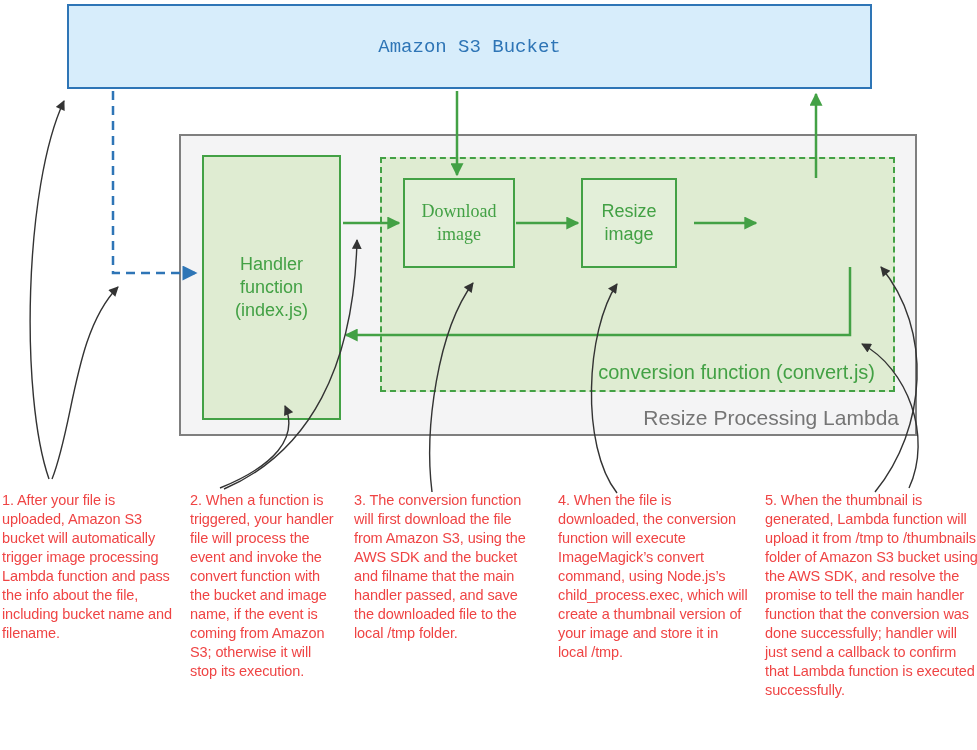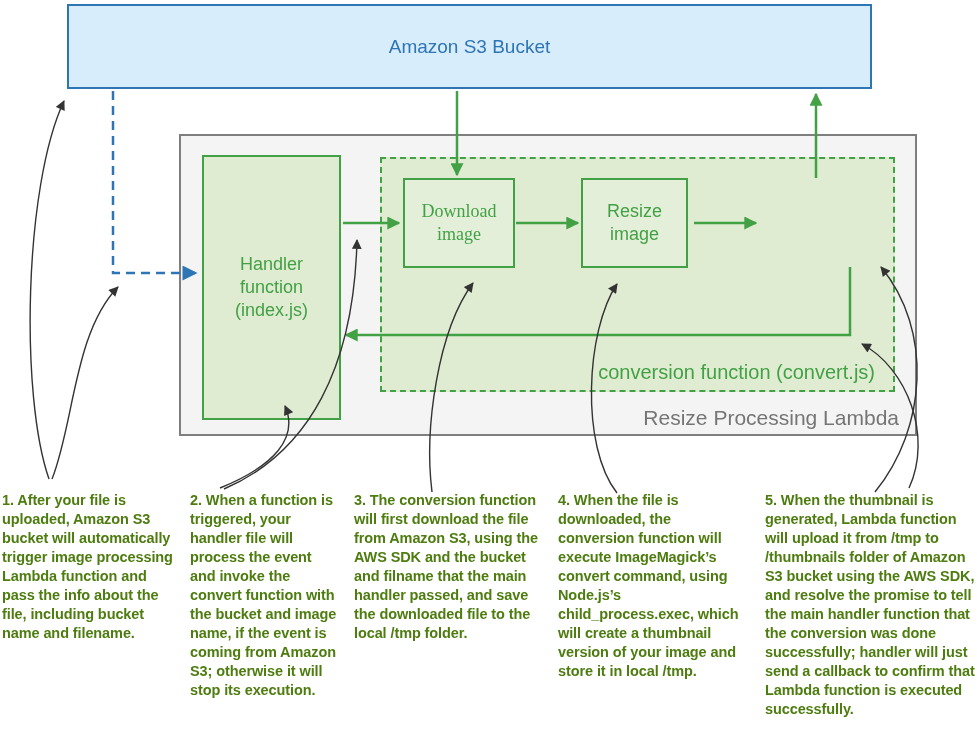--- a/index.html
+++ b/index.html
@@ -12,21 +12,21 @@
     background: #ffffff;
   }
   .box { position: absolute; box-sizing: border-box; }
 
   
   #s3-box {
     left: 67px; top: 4px; width: 805px; height: 85px;
     background: #d7edfb; border: 2px solid #2e75b6;
     display: flex; align-items: center; justify-content: center;
   }
-  #s3-box .lbl { color: #2e75b6; font-size: 19px; }
+  #s3-box .lbl { color: #2e75b6; font-size: 19px; font-family: Liberation Mono, monospace; }
 
   
   #lambda-box {
     left: 179px; top: 134px; width: 738px; height: 302px;
     background: #f4f4f5; border: 2px solid #7f7f7f;
   }
   #lambda-label {
     position: absolute; top: 406px; right: 78px;
     color: #757575; font-size: 21px;
   }
@@ -48,39 +48,39 @@
     color: #43a145; font-size: 20px;
   }
 
   
   .step {
     top: 178px; height: 90px;
     background: #e3efd9; border: 2px solid #43a145;
     display: flex; align-items: center; justify-content: center;
   }
   #step-download { left: 403px; width: 112px; font-family: Liberation Serif, serif; }
-  #step-resize   { left: 581px; width: 107px; }
+  #step-resize   { left: 581px; width: 96px; }
   #step-upload   { left: 760px; width: 113px; }
 
   .green-lbl {
     color: #43a145; font-size: 18px; line-height: 1.28;
     text-align: center; white-space: pre-line;
   }
 
   
   #arrows {
     position: absolute; left: 0; top: 0; width: 977px; height: 750px;
     pointer-events: none; z-index: 5;
   }
 
   
   .annotation {
     position: absolute; top: 491px;
-    color: #4d7c0f; font-size: 14.5px; line-height: 19px;
-    font-weight: bold; letter-spacing: -0.1px;
+    color: #ef4444; font-size: 14.5px; line-height: 19px;
+    font-weight: normal; letter-spacing: -0.1px;
   }
   #annotation-1 { left: 2px;   width: 174px; }
   #annotation-2 { left: 190px; width: 150px; }
   #annotation-3 { left: 354px; width: 184px; }
   #annotation-4 { left: 558px; width: 192px; }
   #annotation-5 { left: 765px; width: 216px; }
 </style>
 </head>
 <body>
 

